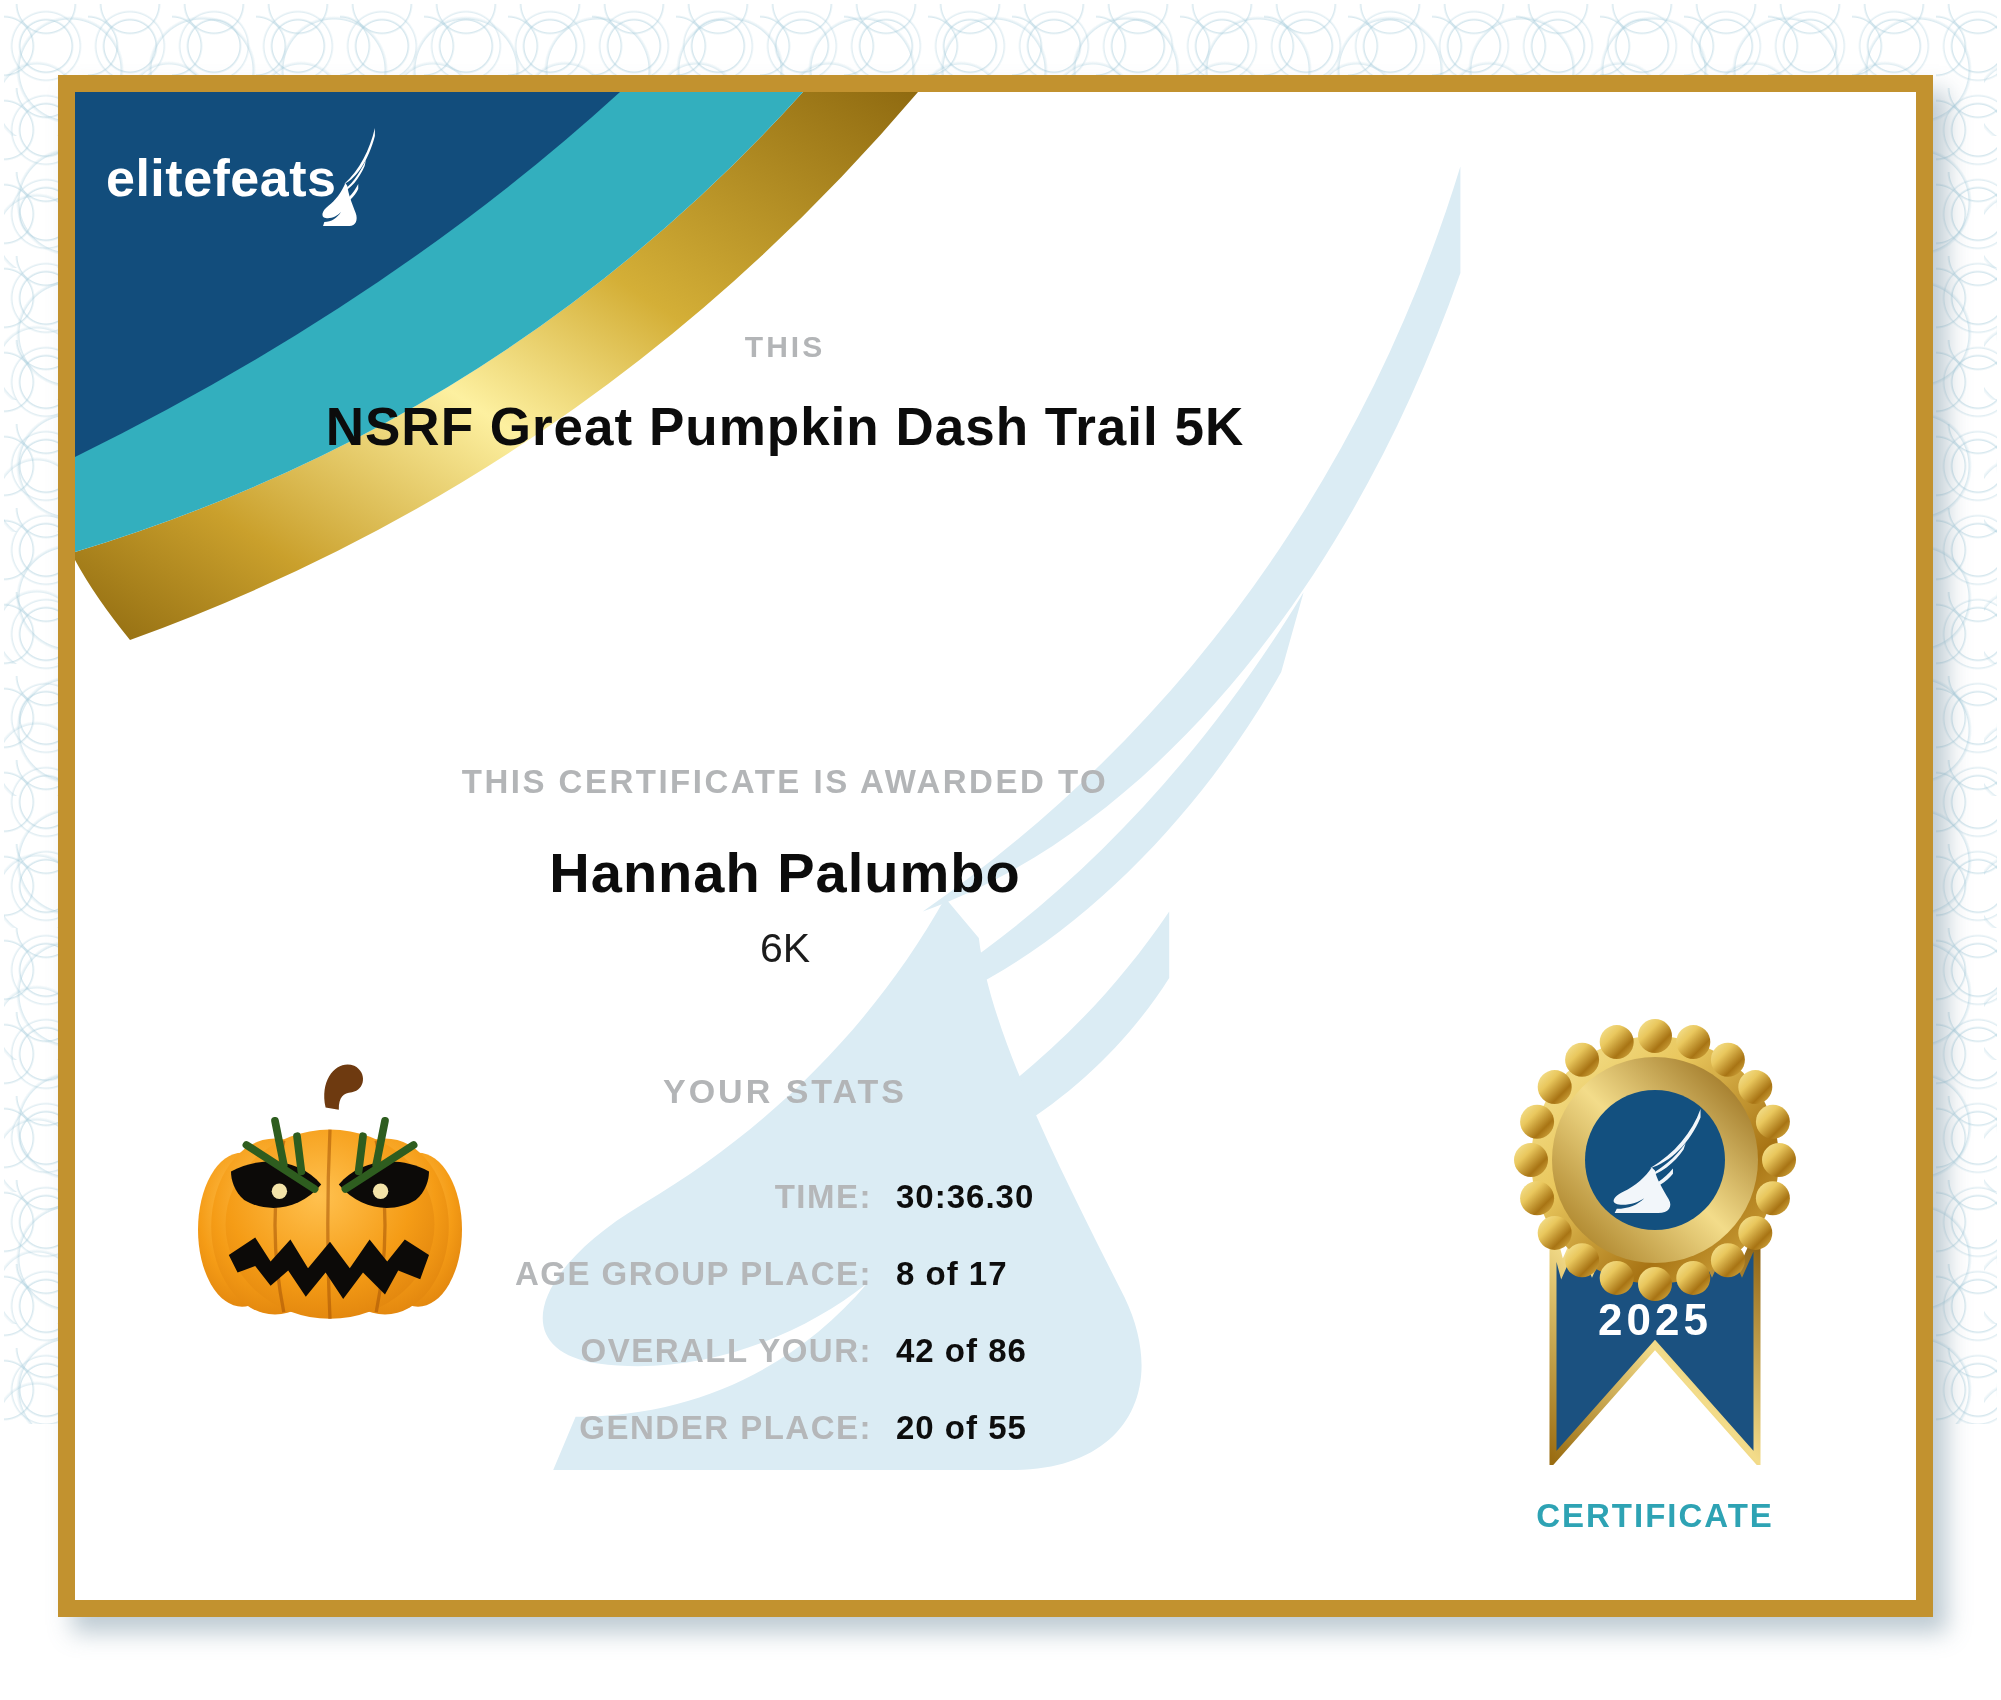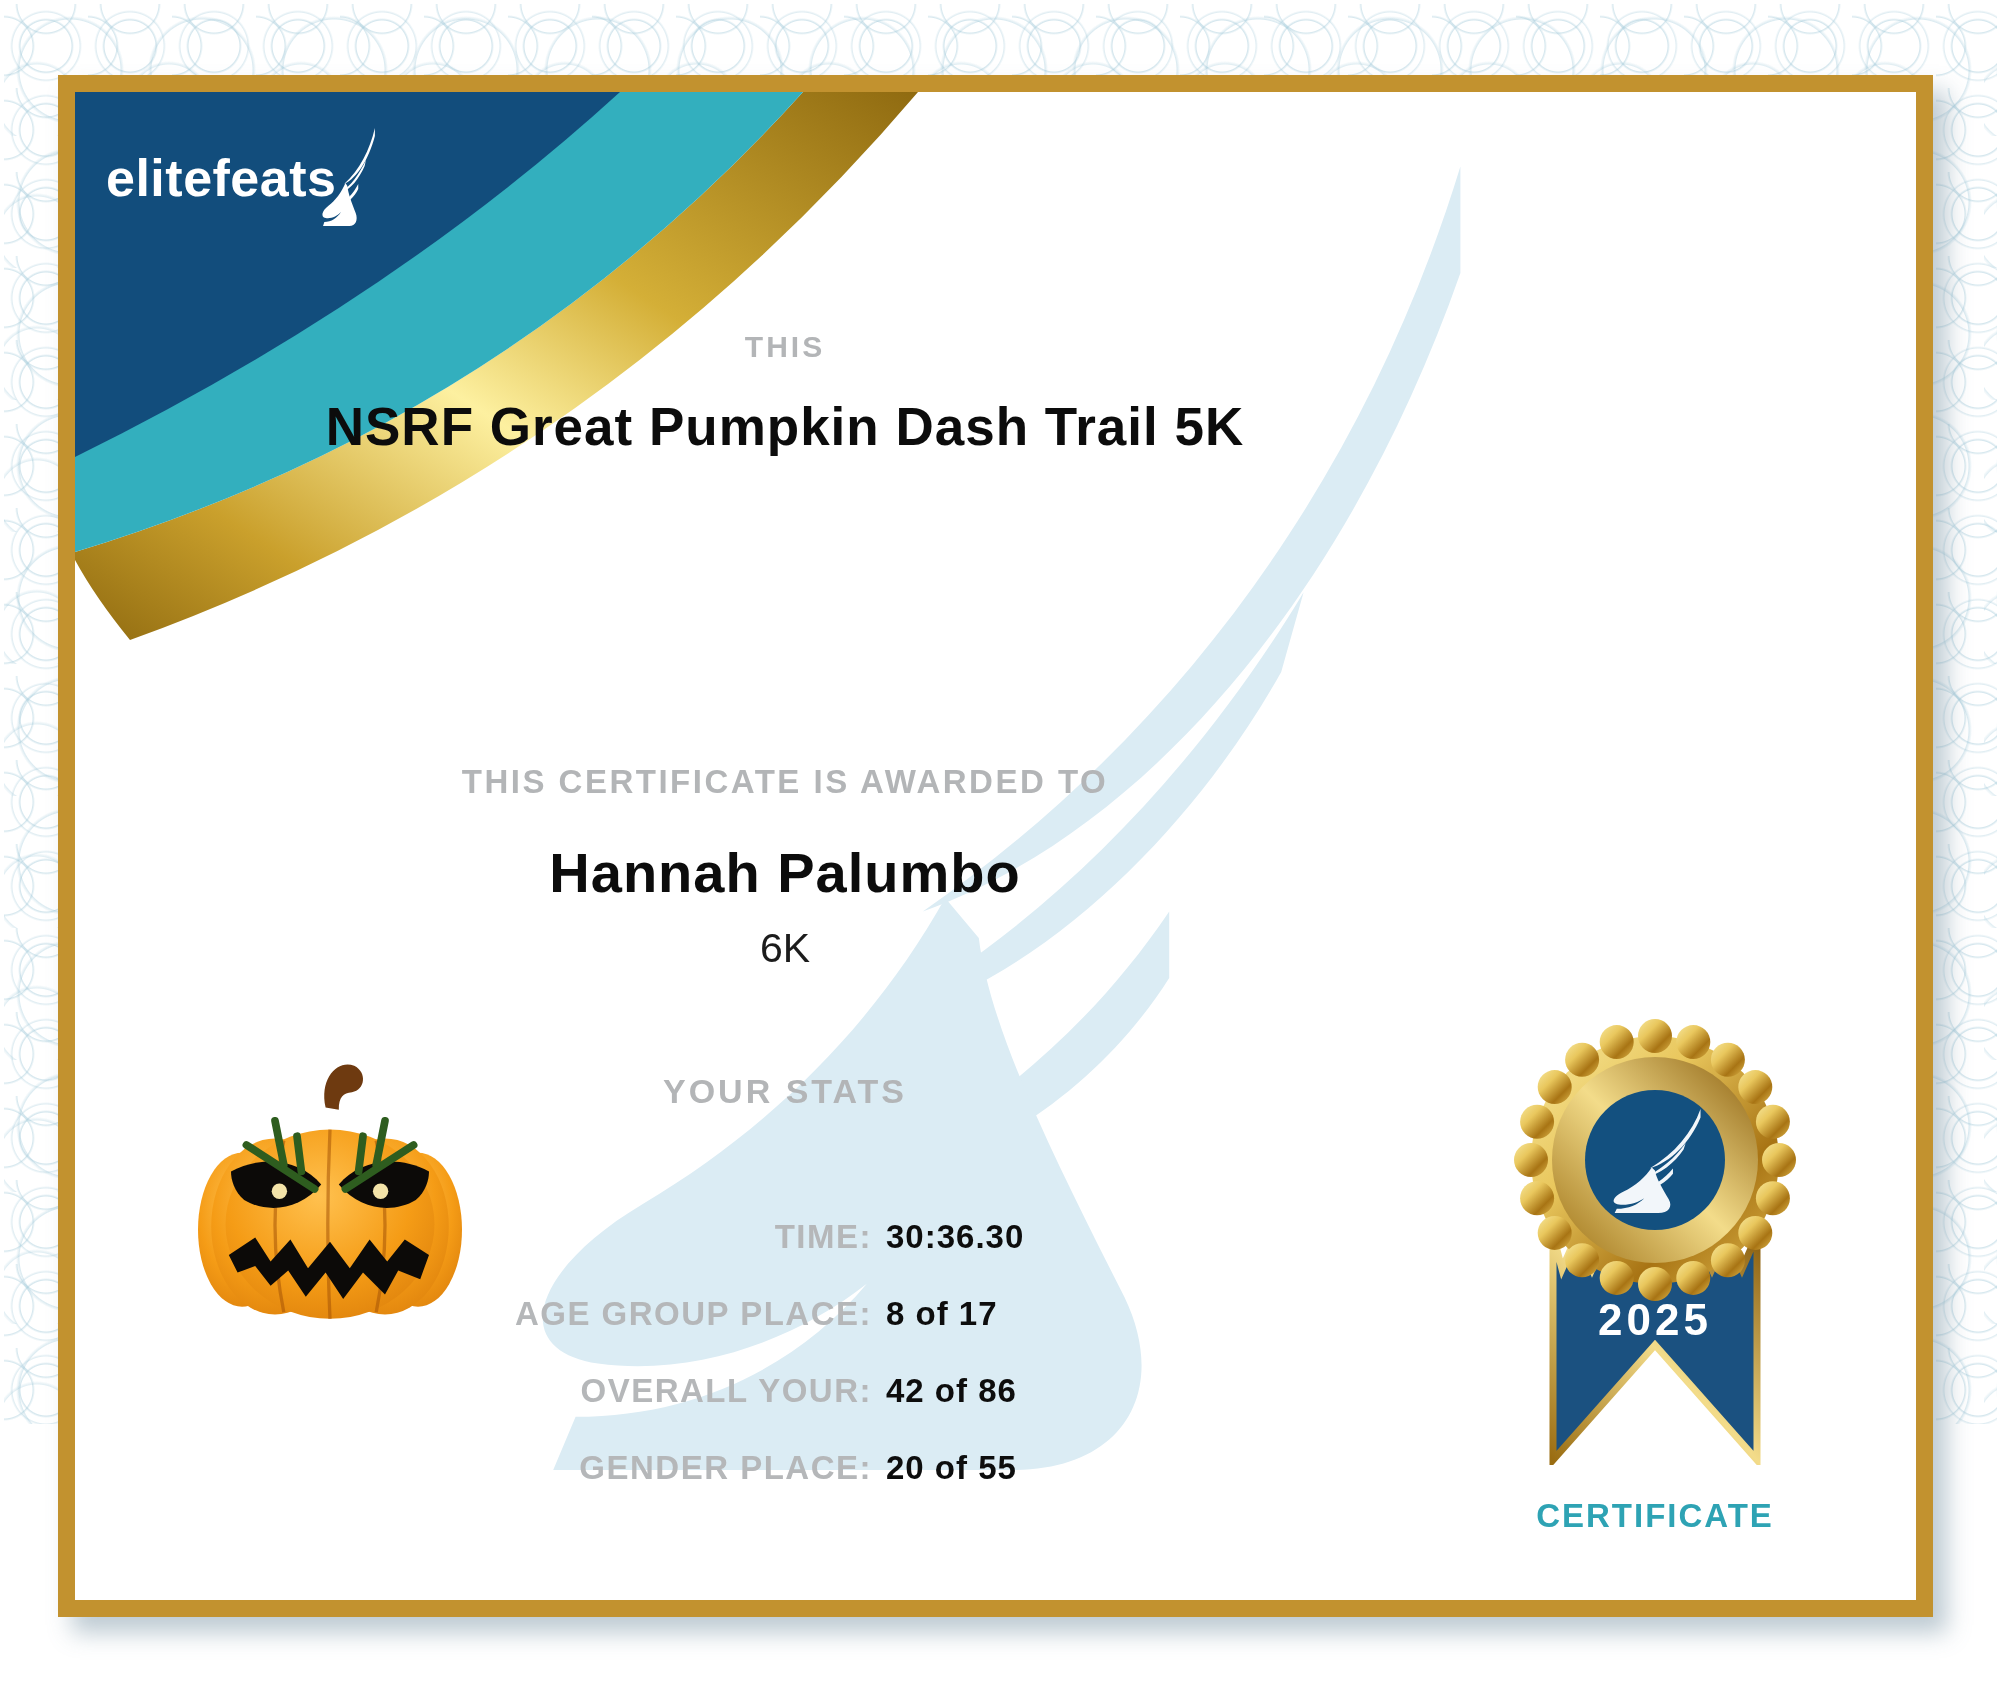--- a/index.html
+++ b/index.html
@@ -28,23 +28,23 @@
   .event-label{top:330px;font-size:30px;}
   .event-name{top:396px;font-size:53px;font-weight:700;color:#0c0c0c;letter-spacing:1px;}
   .awarded-label{top:763px;font-size:33px;letter-spacing:2.5px;}
   .recipient{top:840px;font-size:56px;font-weight:700;color:#0c0c0c;letter-spacing:1px;}
   .distance{top:925px;font-size:41px;color:#1c1c1c;font-weight:400;}
   .stats-heading{top:1072px;font-size:34px;}
 
   .stats{position:absolute;left:76px;top:1178px;width:1418px;}
   .stat-row{display:flex;align-items:baseline;height:44px;margin-bottom:33px;}
   .stat-label{flex:0 0 796px;text-align:right;font-size:33px;color:#b5b7b9;
-    font-weight:700;letter-spacing:1.5px;margin-top:40px;}
+    font-weight:700;letter-spacing:1.5px;}
   .stat-label::after{content:":";}
-  .stat-value{margin-left:14px;font-size:33px;font-weight:700;color:#0d0d0d;letter-spacing:1px;}
+  .stat-value{margin-left:24px;font-size:33px;font-weight:700;color:#0d0d0d;letter-spacing:1px;}
 
   .logo-text{left:106px;top:148px;font-size:52px;font-weight:700;color:#fff;letter-spacing:.5px;}
   .caption{left:105px;top:1318px;width:460px;text-align:center;
     font-family:"DejaVu Sans",sans-serif;font-size:35px;color:#161616;line-height:62px;}
   .badge-label{left:1455px;width:400px;text-align:center;color:#2ea3b4;
     font-weight:700;font-size:33px;letter-spacing:2px;}
   .finisher{top:1455px;}
   .certlabel{top:1497px;}
 </style>
 </head>

